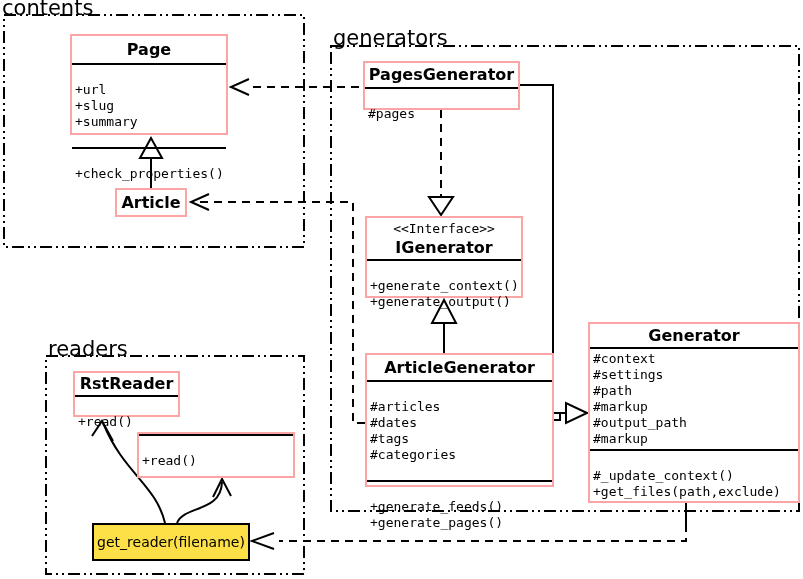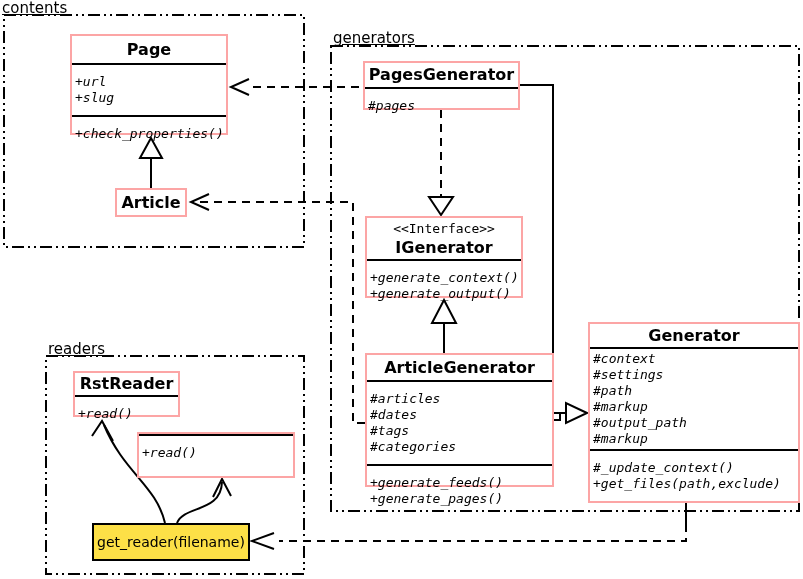--- a/index.html
+++ b/index.html
@@ -8,31 +8,31 @@
     font-family:"DejaVu Sans","Liberation Sans",sans-serif; color:#000;
     overflow:hidden;
   }
   #connectors { position:absolute; left:0; top:0; width:803px; height:579px; }
   .pkg   { fill:none; stroke:#000; stroke-width:2; stroke-dasharray:12 4 2 4 2 4; }
   .solid { fill:none; stroke:#000; stroke-width:2; }
   .dash  { fill:none; stroke:#000; stroke-width:2; stroke-dasharray:8 6; }
   .tri   { fill:#ffffff; stroke:#000; stroke-width:2; stroke-linejoin:miter; }
 
   .pkg-label {
-    position:absolute; font-size:15px; line-height:15px; white-space:nowrap;text-decoration:underline;
+    position:absolute; font-size:21px; line-height:15px; white-space:nowrap;
   }
   .cls {
     position:absolute; background:#ffffff; border:2px solid #fca5a5;
     box-sizing:border-box;
   }
   .cls .title {
     font-weight:bold; font-size:16px; text-align:center; white-space:nowrap;
     overflow:hidden;
   }
-  .comp { border-top:2px solid #000; padding:9px 3px; overflow:hidden;font-style:italic; }
+  .comp { border-top:2px solid #000; padding:17px 3px; overflow:hidden; }
   .m {
     font-family:"DejaVu Sans Mono","Liberation Mono",monospace;
     font-size:13px; line-height:16px; white-space:pre;
   }
   .stereo { text-align:center; padding-top:3px; }
   .fnbox {
     position:absolute; background:#fde047; border:2px solid #000;
     box-sizing:border-box; text-align:center; font-size:14px;
   }
 </style>
@@ -86,20 +86,21 @@
 
   <span class="pkg-label" style="left:2px;top:1px">contents</span>
   <span class="pkg-label" style="left:333px;top:31px">generators</span>
   <span class="pkg-label" style="left:48px;top:342px">readers</span>
 
   <div class="cls" style="left:70px;top:34px;width:158px;height:101px">
     <div class="title" style="height:27px;line-height:27px">Page</div>
     <div class="comp">
       <div class="m">+url</div>
       <div class="m">+slug</div>
+      <div class="m">+summary</div>
     </div>
     <div class="comp">
       <div class="m">+check_properties()</div>
     </div>
   </div>
 
   <div class="cls" style="left:115px;top:188px;width:72px;height:29px">
     <div class="title" style="height:25px;line-height:25px">Article</div>
   </div>
 

